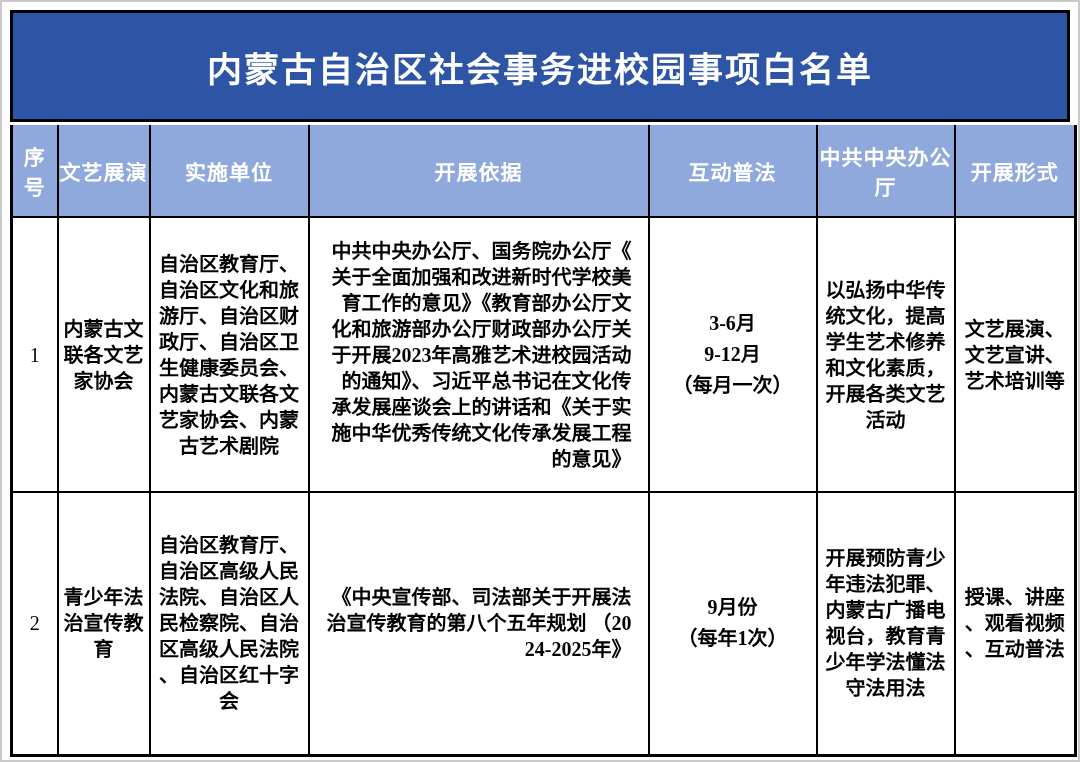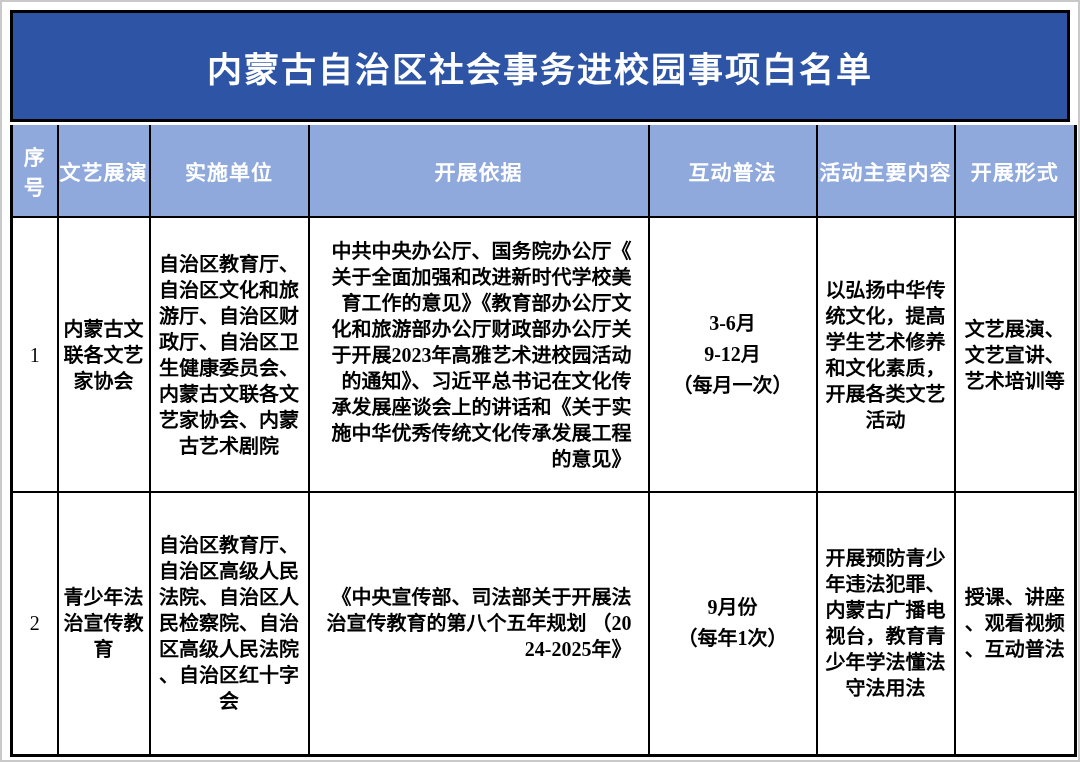--- a/index.html
+++ b/index.html
@@ -94,21 +94,21 @@
       <col style="width:138px">
       <col style="width:121px">
     </colgroup>
     <thead>
       <tr>
         <th class="hcell">序号</th>
         <th class="hcell">文艺展演</th>
         <th class="hcell">实施单位</th>
         <th class="hcell">开展依据</th>
         <th class="hcell">互动普法</th>
-        <th class="hcell">活动主要内容</th>
+        <th class="hcell">中共中央办公厅</th>
         <th class="hcell">开展形式</th>
       </tr>
     </thead>
     <tbody>
       <tr class="row-1">
         <td class="bcell c-index">1</td>
         <td class="bcell c-name">内蒙古文联各文艺家协会</td>
         <td class="bcell c-unit">自治区教育厅、自治区文化和旅游厅、自治区财政厅、自治区卫生健康委员会、内蒙古文联各文艺家协会、内蒙古艺术剧院</td>
         <td class="bcell c-basis">中共中央办公厅、国务院办公厅《关于全面加强和改进新时代学校美育工作的意见》《教育部办公厅文化和旅游部办公厅财政部办公厅关于开展2023年高雅艺术进校园活动的通知》、习近平总书记在文化传承发展座谈会上的讲话和《关于实施中华优秀传统文化传承发展工程的意见》</td>
         <td class="bcell c-time">3-6月

